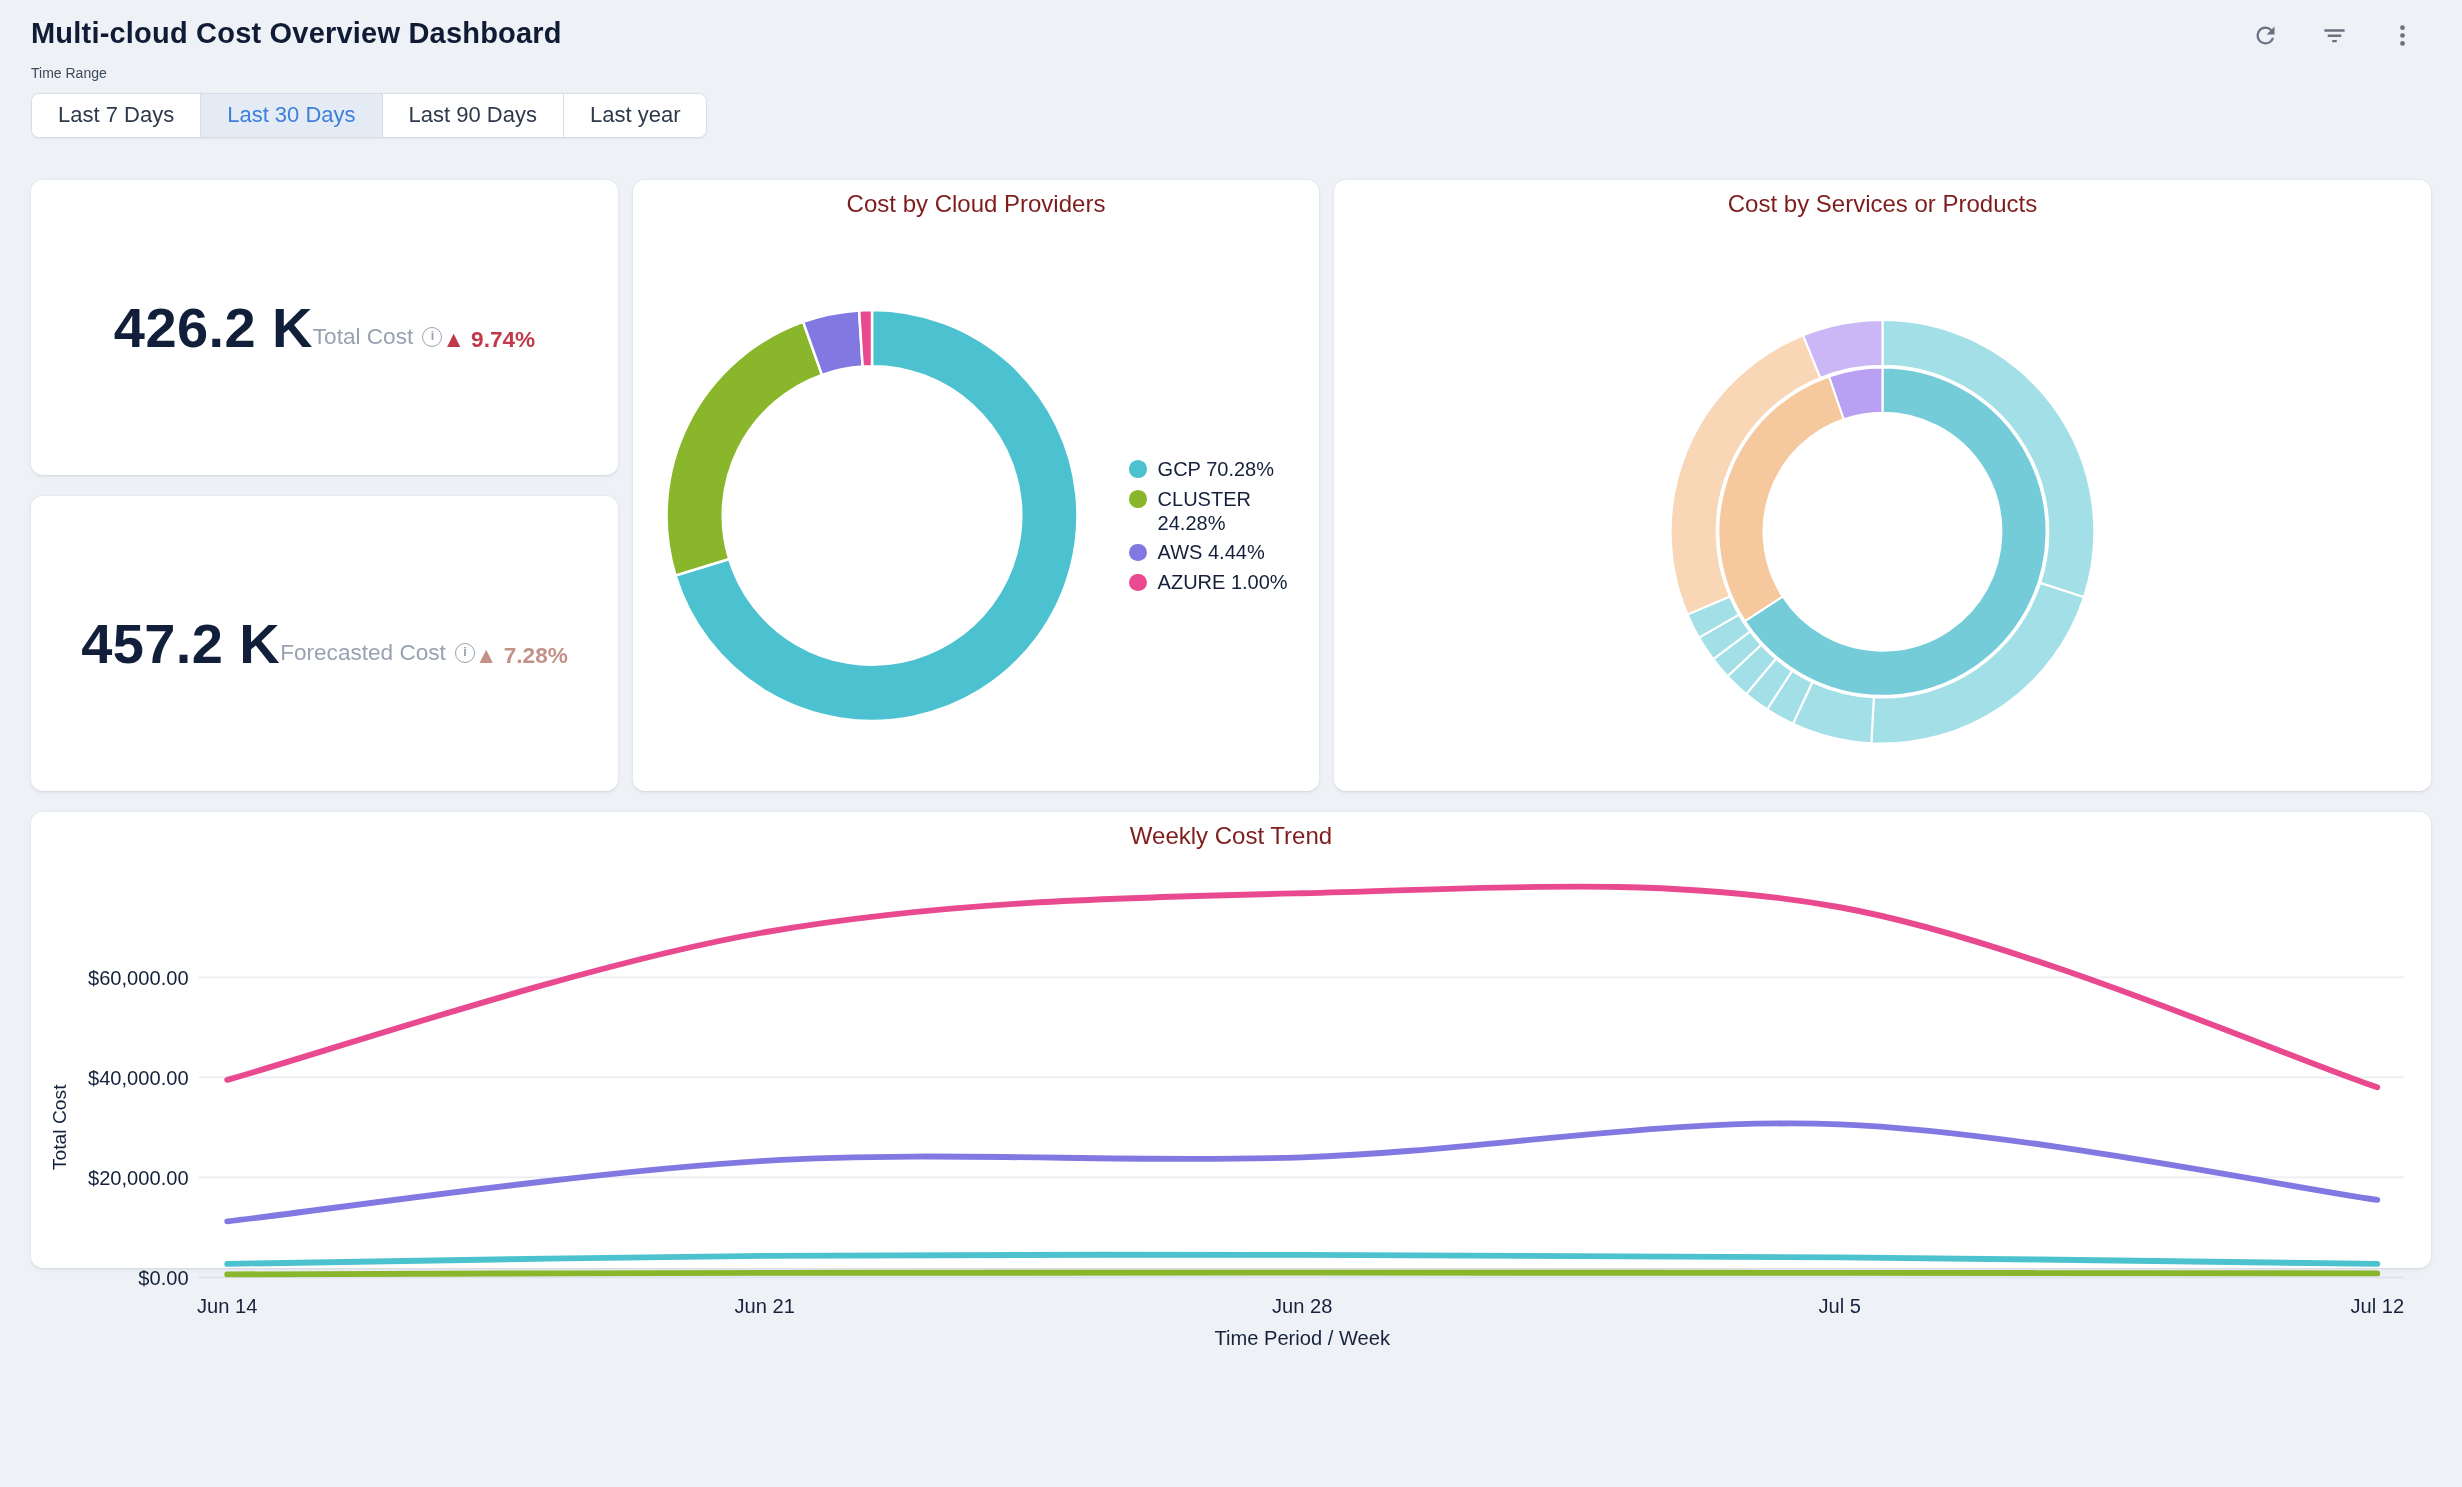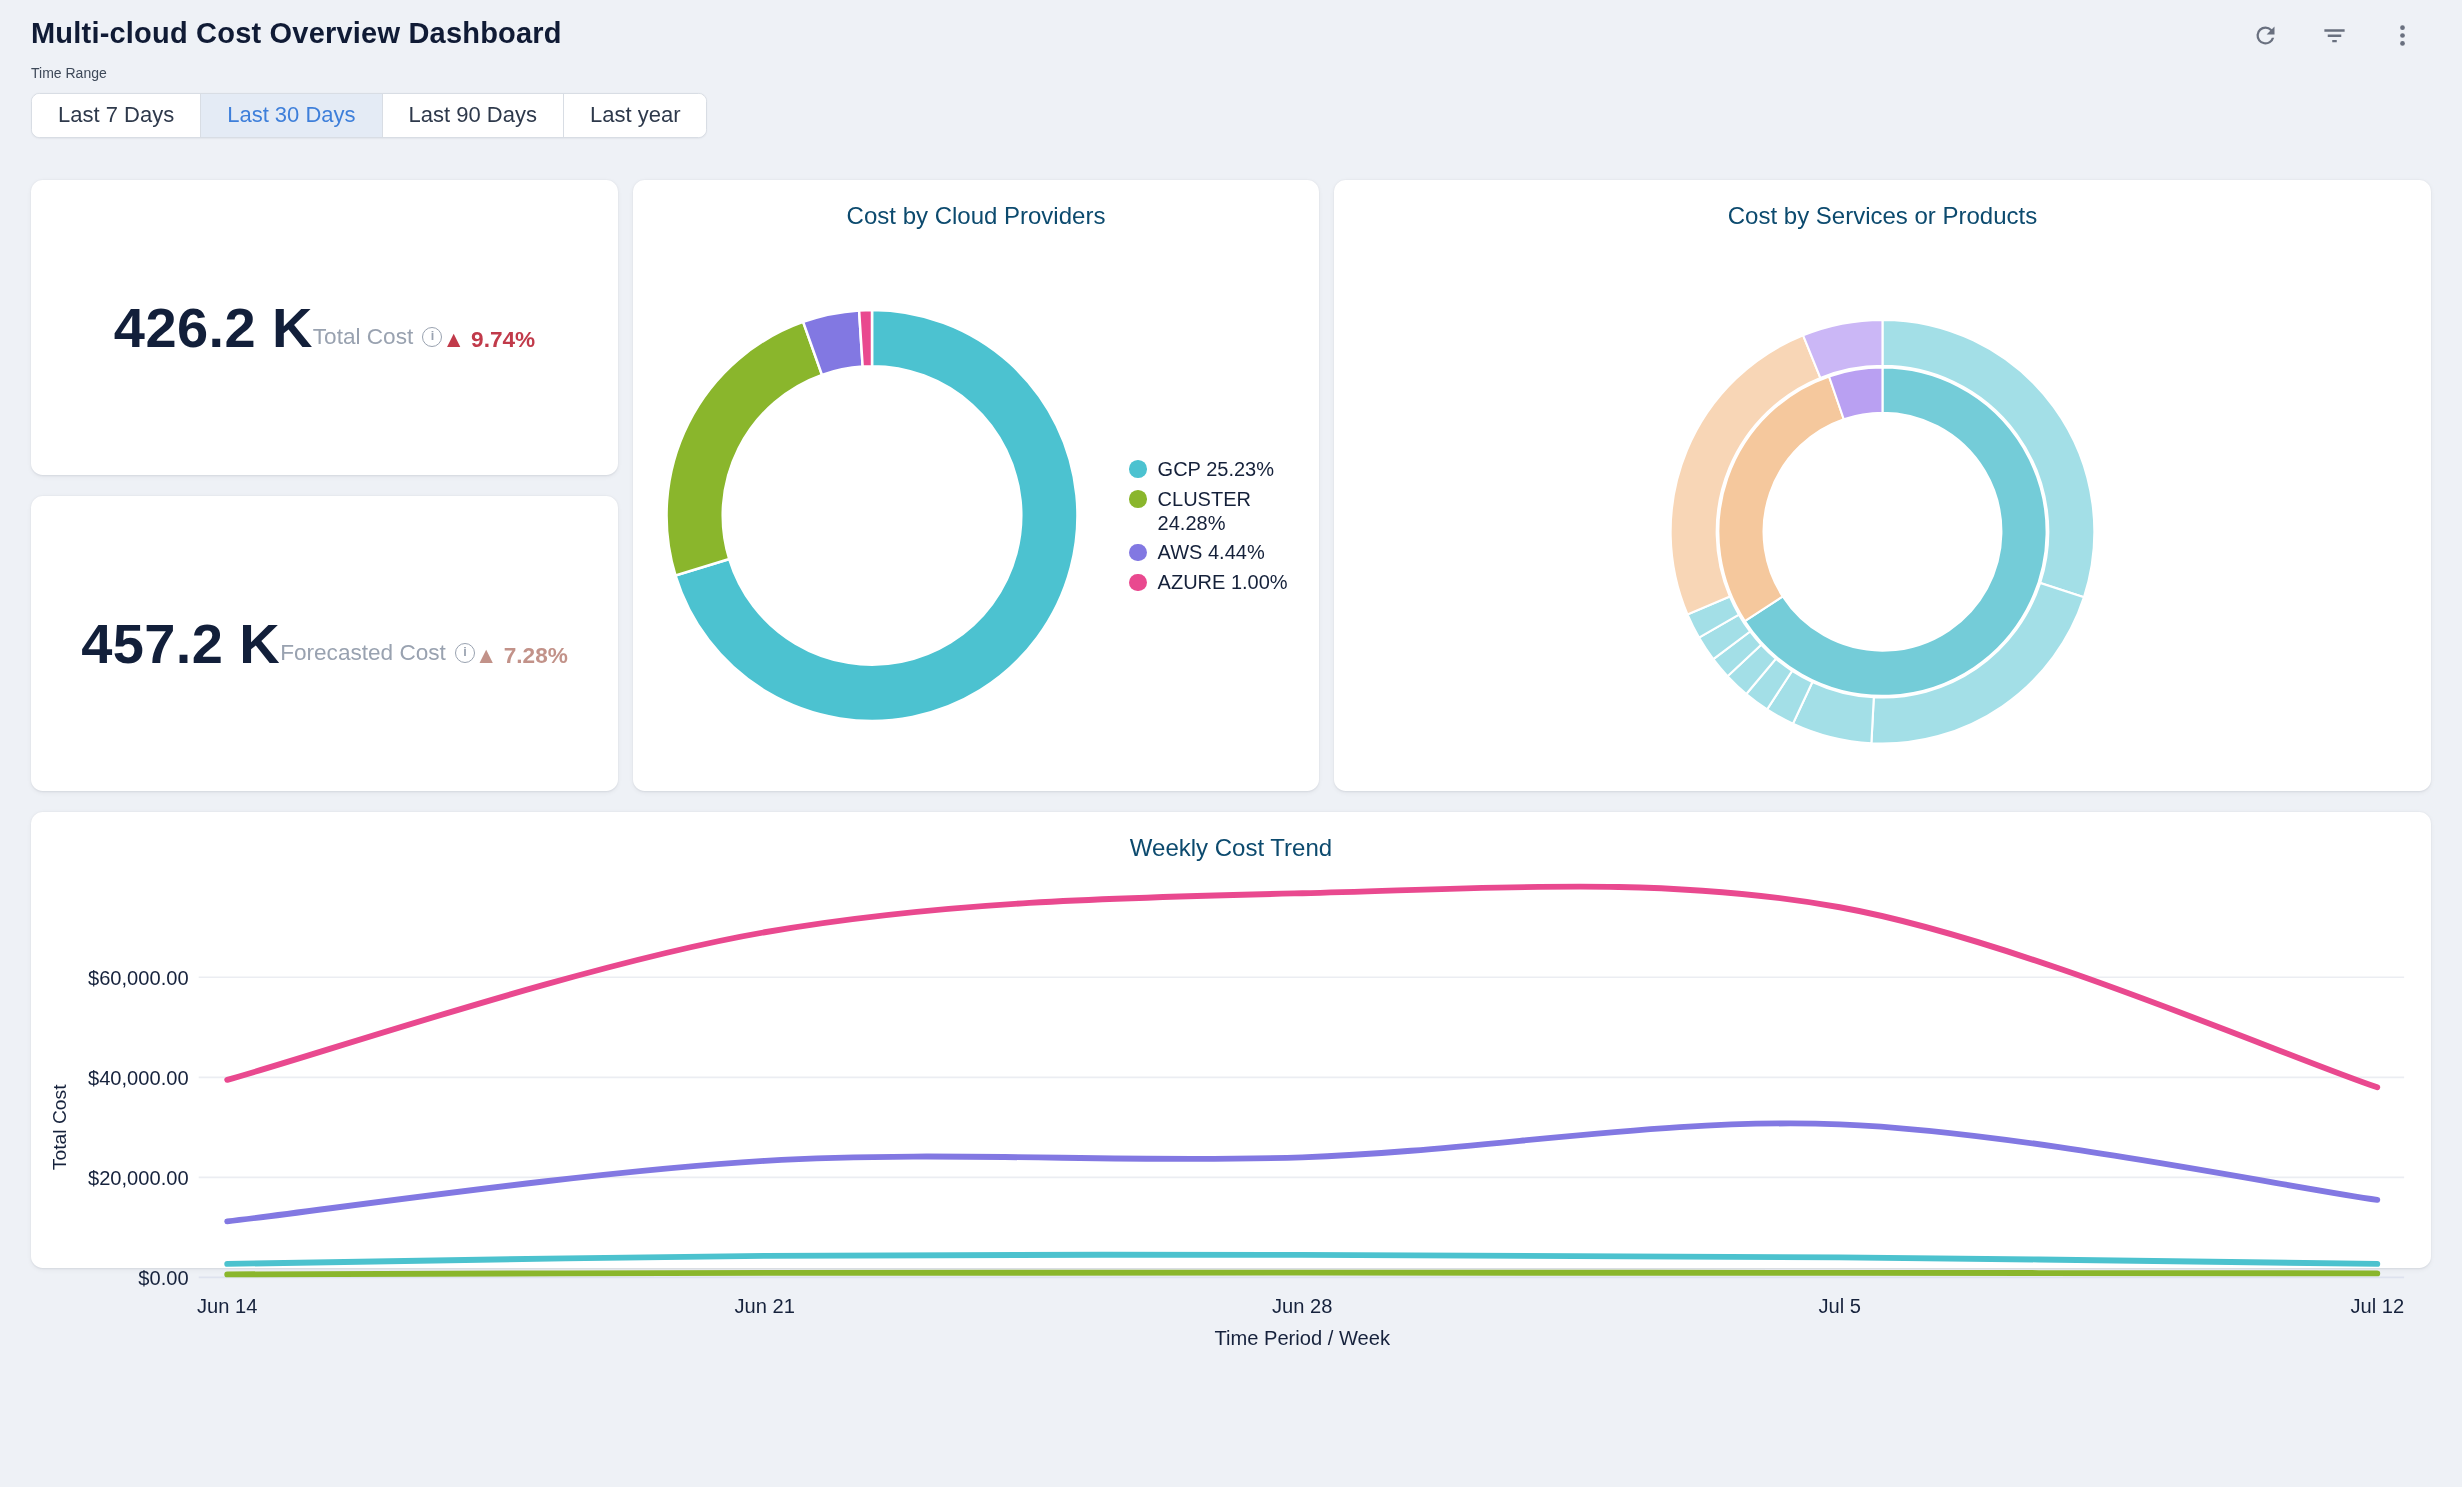--- a/index.html
+++ b/index.html
@@ -29,21 +29,21 @@
   
   .grid { margin-top:42px; display:grid; grid-template-columns:587px 686px 1fr; grid-template-rows:611px; gap:21px 15px; }
   .card { background:#fff; border-radius:11.7px; box-shadow:0 0.8px 1.7px rgba(16,24,40,.07),0 1.7px 5px rgba(16,24,40,.05); position:relative; }
   .kpi-col { display:flex; flex-direction:column; gap:21px; }
   .kpi-card { flex:1; display:flex; flex-direction:row; align-items:center; justify-content:center; }
   .kpi-value { font-size:56px; font-weight:600; color:#121f3a; letter-spacing:0.4px; }
   .kpi-label { margin-top:20px; font-size:22.6px; color:#99a2b0; display:flex; align-items:center; gap:9.2px; }
   .info-dot { width:20px; height:20px; border:1.7px solid #99a2b0; border-radius:50%; font-size:12.6px; line-height:17px; text-align:center; color:#99a2b0; font-weight:700; display:inline-block; cursor:pointer; }
   .kpi-delta { margin-top:25px; font-size:22.6px; font-weight:600; }
 
-  .chart-title { position:absolute; top:22px; left:0; width:100%; text-align:center; font-size:24px; font-weight:500; color:#0c4a6e; }
+  .chart-title { position:absolute; top:10px; left:0; width:100%; text-align:center; font-size:24px; font-weight:500; color:#7f1d1d; }
   .chart-card svg.canvas { position:absolute; inset:0; }
 
   
   .donut-legend { position:absolute; left:496px; top:277px; width:195px; }
   .dl-item { display:flex; align-items:flex-start; gap:11px; margin-bottom:5.9px; cursor:pointer; }
   .dl-dot { width:17.6px; height:17.6px; border-radius:50%; flex:0 0 auto; margin-top:3.4px; }
   .dl-text { font-size:20px; line-height:24px; color:#15213a; max-width:143px; }
 
   
   .trend-card { grid-column:1 / -1; height:456px; margin-top:0; }
@@ -115,21 +115,21 @@
       <div class="chart-title">Cost by Cloud Providers</div>
       <svg class="canvas" id="donut-svg" viewBox="0 0 818 729">
           <path d="M285 155 A245 245 0 1 1 50.695335489117696 471.5983532523123 L114.77048864107326 452.0183954241289 A178 178 0 1 0 285 222 Z" fill="#4cc2d0" stroke="#fff" stroke-width="3"></path>
           <path d="M50.695335489117696 471.5983532523123 A245 245 0 0 1 202.87882127168515 169.17298250795648 L225.33644974024472 232.29710565884184 A178 178 0 0 0 114.77048864107326 452.0183954241289 Z" fill="#8ab62c" stroke="#fff" stroke-width="3"></path>
           <path d="M202.87882127168515 169.17298250795648 A245 245 0 0 1 269.61632271531806 155.48345153507347 L273.8232875237821 222.35124233976765 A178 178 0 0 0 225.33644974024472 232.29710565884184 Z" fill="#8278e2" stroke="#fff" stroke-width="3"></path>
           <path d="M269.61632271531806 155.48345153507347 A245 245 0 0 1 284.99999999999994 155 L284.99999999999994 222 A178 178 0 0 0 273.8232875237821 222.35124233976765 Z" fill="#e9498f" stroke="#fff" stroke-width="3"></path>
         </svg>
       <div class="donut-legend">
         <div class="dl-item">
           <span class="dl-dot" style="background: rgb(76, 194, 208);"></span>
-          <span class="dl-text">GCP 25.23%</span>
+          <span class="dl-text">GCP 70.28%</span>
         </div>
         <div class="dl-item">
           <span class="dl-dot" style="background: rgb(138, 182, 44);"></span>
           <span class="dl-text">CLUSTER 24.28%</span>
         </div>
         <div class="dl-item">
           <span class="dl-dot" style="background: rgb(130, 120, 226);"></span>
           <span class="dl-text">AWS 4.44%</span>
         </div>
         <div class="dl-item">

